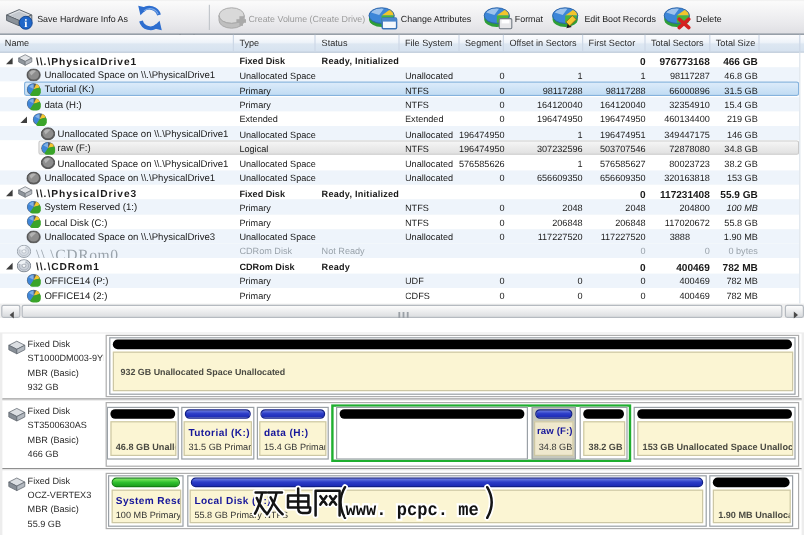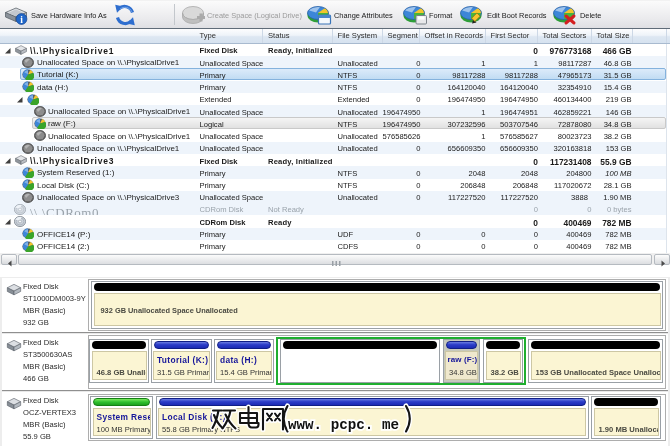--- a/index.html
+++ b/index.html
@@ -48,21 +48,21 @@
         <path d="M18.8 8.8 A7.4 7.4 0 0 0 7 6.2" fill="none" stroke="#7aa8e8" stroke-width="1"></path>
       </svg>
       <span style="position:absolute;left:139px;top:26px;font-size:7.4px;color:#1a1a1a">Refresh</span>
       <div style="position:absolute;left:174px;top:3px;width:1px;height:21px;background:#c3c7cc"></div>
       <svg style="position:absolute;left:181px;top:3px" width="26" height="22" viewBox="0 0 26 22">
         <ellipse cx="12" cy="9" rx="10.5" ry="6.5" fill="#d9d9d9" stroke="#a8a8a8" stroke-width=".8"></ellipse>
         <path d="M1.5 9 A10.5 6.5 0 0 0 22.5 9 L22.5 13 A10.5 6.5 0 0 1 1.5 13 Z" fill="#bfbfbf" stroke="#a8a8a8" stroke-width=".8"></path>
         <rect x="16" y="12" width="8" height="3" fill="#aaa"></rect>
         <rect x="18.5" y="9.5" width="3" height="8" fill="#aaa"></rect>
       </svg>
-      <span style="position:absolute;left:207px;top:10px;font-size:7.4px;color:#9b9b9b">Create Space (Logical Drive)</span>
+      <span style="position:absolute;left:207px;top:10px;font-size:7.4px;color:#9b9b9b">Create Volume (Create Drive)</span>
       <svg style="position:absolute;left:306px;top:3px" width="26" height="22" viewBox="0 0 26 22">
         <path d="M1.5 9 L1.5 12 A10.5 6.5 0 0 0 22.5 12 L22.5 9 Z" fill="#2e9e38"></path>
         <ellipse cx="12" cy="9" rx="10.5" ry="6.5" fill="#3c86d8"></ellipse>
         <path d="M12 9 L19 3.9 A10.5 6.5 0 0 1 22.5 9 Z" fill="#f2c52c"></path>
         <path d="M12 9 L22.5 9 A10.5 6.5 0 0 1 12 15.5 Z" fill="#49b53a"></path>
         <path d="M3.2 6.5 A10 6 0 0 1 14 3.1 L10 8.4 Z" fill="#ffffff" opacity=".5"></path>
         <ellipse cx="12" cy="9" rx="10.5" ry="6.5" fill="none" stroke="#2a62a8" stroke-width=".8"></ellipse>
         <rect x="12.5" y="11" width="12" height="9" rx="1" fill="#f4f8fc" stroke="#3a74b8" stroke-width="1.2"></rect>
         <rect x="12.5" y="11" width="12" height="3" fill="#4a86cc"></rect>
       </svg>
@@ -95,25 +95,26 @@
         <path d="M12 9 L19 3.9 A10.5 6.5 0 0 1 22.5 9 Z" fill="#f2c52c"></path>
         <path d="M12 9 L22.5 9 A10.5 6.5 0 0 1 12 15.5 Z" fill="#49b53a"></path>
         <path d="M3.2 6.5 A10 6 0 0 1 14 3.1 L10 8.4 Z" fill="#ffffff" opacity=".5"></path>
         <ellipse cx="12" cy="9" rx="10.5" ry="6.5" fill="none" stroke="#2a62a8" stroke-width=".8"></ellipse>
         <path d="M14 12 L22 19 M22 12 L14 19" stroke="#d42020" stroke-width="3" stroke-linecap="round"></path>
       </svg>
       <span style="position:absolute;left:580px;top:10px;font-size:7.4px;color:#1a1a1a">Delete</span>
     </div>
 <div id="tbline"></div>
 <div id="lhdr">
+      <div class="hc" style="left:0px;width:194.5px">Name</div>
       <div class="hc" style="left:195.5px;width:67.5px">Type</div>
       <div class="hc" style="left:264px;width:68.5px">Status</div>
       <div class="hc" style="left:333.5px;width:49px">File System</div>
       <div class="hc" style="left:383.5px;width:36px">Segment</div>
-      <div class="hc" style="left:420.5px;width:65px">Offset in Records</div>
+      <div class="hc" style="left:420.5px;width:65px">Offset in Sectors</div>
       <div class="hc" style="left:486.5px;width:51px">First Sector</div>
       <div class="hc" style="left:538.5px;width:53px">Total Sectors</div>
       <div class="hc" style="left:592.5px;width:40px">Total Size</div>
       <div class="hc" style="left:633.5px;width:33.5px"></div>
     </div>
 <div id="rows">
 <div class="row rw" style="top:44.00px">
         <svg style="position:absolute;left:4px;top:3.0px" width="8" height="8" viewBox="0 0 8 8">
           <polygon points="6.5,1 6.5,6.5 1,6.5" fill="#3f3f3f"></polygon>
         </svg>
@@ -158,21 +159,21 @@
           <path d="M6 5.4 L11.2 4 A5.2 4.7 0 0 1 3 9.9 Z" fill="#3aa42a"></path>
           <path d="M2.2 3.2 A5 4.4 0 0 1 6 1.2 L6 5.2 Z" fill="#ffffff" opacity=".35"></path>
         </svg>
         <span class="c" style="left:37px;width:160px;">Tutorial (K:)</span>
         <span class="c ct" style="left:199.5px;width:64px;">Primary</span>
         <span class="c ct" style="left:268px;width:65px;"></span>
         <span class="c ct" style="left:337.5px;width:45px;">NTFS</span>
         <span class="n" style="right:249.5px;">0</span>
         <span class="n" style="right:184.5px;">98117288</span>
         <span class="n" style="right:132px;">98117288</span>
-        <span class="n" style="right:78.5px;">47965173</span>
+        <span class="n" style="right:78.5px;">66000896</span>
         <span class="n" style="right:38.5px;">31.5 GB</span>
       </div>
 <div class="row rp" style="top:80.70px">
         <svg style="position:absolute;left:22px;top:0.8px" width="12" height="11" viewBox="0 0 12 11">
           <ellipse cx="6" cy="5.5" rx="5.6" ry="5.1" fill="#54606c"></ellipse>
           <path d="M6 5.4 L6 .6 A5.2 4.7 0 0 0 .8 5.4 A5.2 4.7 0 0 0 6 10.2 A5.2 4.7 0 0 0 9.6 8.9 Z" fill="#3f86d8"></path>
           <path d="M6 5.4 L8.2 1.1 A5.2 4.7 0 0 1 11.2 4 Z" fill="#f5c62e"></path>
           <path d="M6 5.4 L11.2 4 A5.2 4.7 0 0 1 3 9.9 Z" fill="#3aa42a"></path>
           <path d="M2.2 3.2 A5 4.4 0 0 1 6 1.2 L6 5.2 Z" fill="#ffffff" opacity=".35"></path>
         </svg>
@@ -213,21 +214,21 @@
           <path d="M2.6 3.4 A4.3 3.7 0 0 1 8 2.1 L4 6 Z" fill="#b2b2b2"></path>
           <ellipse cx="6" cy="5.5" rx="5.6" ry="5.1" fill="none" stroke="#454545" stroke-width=".7"></ellipse>
         </svg>
         <span class="c" style="left:48px;width:149px;">Unallocated Space on \\.\PhysicalDrive1</span>
         <span class="c ct" style="left:199.5px;width:64px;">Unallocated Space</span>
         <span class="c ct" style="left:268px;width:65px;"></span>
         <span class="c ct" style="left:337.5px;width:45px;">Unallocated</span>
         <span class="n" style="right:249.5px;">196474950</span>
         <span class="n" style="right:184.5px;">1</span>
         <span class="n" style="right:132px;">196474951</span>
-        <span class="n" style="right:78.5px;">462859221</span>
+        <span class="n" style="right:78.5px;">349447175</span>
         <span class="n" style="right:38.5px;">146 GB</span>
       </div>
 <div class="row rw" style="top:117.41px">
         <div class="selg" style="left:32px"></div>
         <svg style="position:absolute;left:34px;top:0.8px" width="12" height="11" viewBox="0 0 12 11">
           <ellipse cx="6" cy="5.5" rx="5.6" ry="5.1" fill="#54606c"></ellipse>
           <path d="M6 5.4 L6 .6 A5.2 4.7 0 0 0 .8 5.4 A5.2 4.7 0 0 0 6 10.2 A5.2 4.7 0 0 0 9.6 8.9 Z" fill="#3f86d8"></path>
           <path d="M6 5.4 L8.2 1.1 A5.2 4.7 0 0 1 11.2 4 Z" fill="#f5c62e"></path>
           <path d="M6 5.4 L11.2 4 A5.2 4.7 0 0 1 3 9.9 Z" fill="#3aa42a"></path>
           <path d="M2.2 3.2 A5 4.4 0 0 1 6 1.2 L6 5.2 Z" fill="#ffffff" opacity=".35"></path>
@@ -322,37 +323,37 @@
           <path d="M2.2 3.2 A5 4.4 0 0 1 6 1.2 L6 5.2 Z" fill="#ffffff" opacity=".35"></path>
         </svg>
         <span class="c" style="left:37px;width:160px;">Local Disk (C:)</span>
         <span class="c ct" style="left:199.5px;width:64px;">Primary</span>
         <span class="c ct" style="left:268px;width:65px;"></span>
         <span class="c ct" style="left:337.5px;width:45px;">NTFS</span>
         <span class="n" style="right:249.5px;">0</span>
         <span class="n" style="right:184.5px;">206848</span>
         <span class="n" style="right:132px;">206848</span>
         <span class="n" style="right:78.5px;">117020672</span>
-        <span class="n" style="right:38.5px;">28.1 GB</span>
+        <span class="n" style="right:38.5px;">55.8 GB</span>
       </div>
 <div class="row rp" style="top:190.82px">
         <svg style="position:absolute;left:22px;top:0.8px" width="12" height="11" viewBox="0 0 12 11">
           <ellipse cx="6" cy="5.5" rx="5.6" ry="5.1" fill="#5f5f5f"></ellipse>
           <ellipse cx="6" cy="5.3" rx="4.5" ry="4" fill="#8d8d8d"></ellipse>
           <path d="M2.6 3.4 A4.3 3.7 0 0 1 8 2.1 L4 6 Z" fill="#b2b2b2"></path>
           <ellipse cx="6" cy="5.5" rx="5.6" ry="5.1" fill="none" stroke="#454545" stroke-width=".7"></ellipse>
         </svg>
         <span class="c" style="left:37px;width:160px;">Unallocated Space on \\.\PhysicalDrive3</span>
         <span class="c ct" style="left:199.5px;width:64px;">Unallocated Space</span>
         <span class="c ct" style="left:268px;width:65px;"></span>
         <span class="c ct" style="left:337.5px;width:45px;">Unallocated</span>
         <span class="n" style="right:249.5px;">0</span>
         <span class="n" style="right:184.5px;">117227520</span>
         <span class="n" style="right:132px;">117227520</span>
-        <span class="n" style="right:82px;">3888</span>
+        <span class="n" style="right:95px;">3888</span>
         <span class="n" style="right:38.5px;">1.90 MB</span>
       </div>
 <div class="row rp" style="top:203.06px">
         <svg style="position:absolute;left:14px;top:0.8px;opacity:.7" width="12" height="11" viewBox="0 0 12 11">
           <ellipse cx="6" cy="5.5" rx="5.6" ry="5.1" fill="#ccd2da" stroke="#79828c" stroke-width=".8"></ellipse>
           <ellipse cx="6" cy="5.5" rx="3.9" ry="3.5" fill="none" stroke="#a4acb6" stroke-width=".7"></ellipse>
           <path d="M1.4 3.8 A5 4.5 0 0 1 7.6 1 L6.2 4.6 Z" fill="#eef2f6"></path>
           <ellipse cx="6" cy="5.5" rx="1.6" ry="1.4" fill="#f6f8fa" stroke="#949ca6" stroke-width=".6"></ellipse>
         </svg>
         <span class="c" style="left:30px;width:167px;font-size:13px;letter-spacing:.5px;color:#9aa3ab;font-family:Liberation Serif, serif;">\\.\CDRom0</span>
@@ -368,20 +369,21 @@
 <div class="row rw" style="top:215.29px">
         <svg style="position:absolute;left:4px;top:3.0px" width="8" height="8" viewBox="0 0 8 8">
           <polygon points="6.5,1 6.5,6.5 1,6.5" fill="#3f3f3f"></polygon>
         </svg>
         <svg style="position:absolute;left:14px;top:0.8px;opacity:1" width="12" height="11" viewBox="0 0 12 11">
           <ellipse cx="6" cy="5.5" rx="5.6" ry="5.1" fill="#ccd2da" stroke="#79828c" stroke-width=".8"></ellipse>
           <ellipse cx="6" cy="5.5" rx="3.9" ry="3.5" fill="none" stroke="#a4acb6" stroke-width=".7"></ellipse>
           <path d="M1.4 3.8 A5 4.5 0 0 1 7.6 1 L6.2 4.6 Z" fill="#eef2f6"></path>
           <ellipse cx="6" cy="5.5" rx="1.6" ry="1.4" fill="#f6f8fa" stroke="#949ca6" stroke-width=".6"></ellipse>
         </svg>
+        <span class="c" style="left:30px;width:167px;font-weight:bold;font-size:8.5px;letter-spacing:.8px;">\\.\CDRom1</span>
         <span class="c ct" style="left:199.5px;width:64px;font-weight:bold;">CDRom Disk</span>
         <span class="c ct" style="left:268px;width:65px;font-weight:bold;letter-spacing:.2px;">Ready</span>
         <span class="c ct" style="left:337.5px;width:45px;"></span>
         <span class="n" style="right:249.5px;"></span>
         <span class="n" style="right:184.5px;"></span>
         <span class="n" style="right:132px;font-weight:bold;font-size:8.4px;">0</span>
         <span class="n" style="right:78.5px;font-weight:bold;font-size:8.4px;">400469</span>
         <span class="n" style="right:38.5px;font-weight:bold;font-size:8.4px;">782 MB</span>
       </div>
 <div class="row rp" style="top:227.52px">

